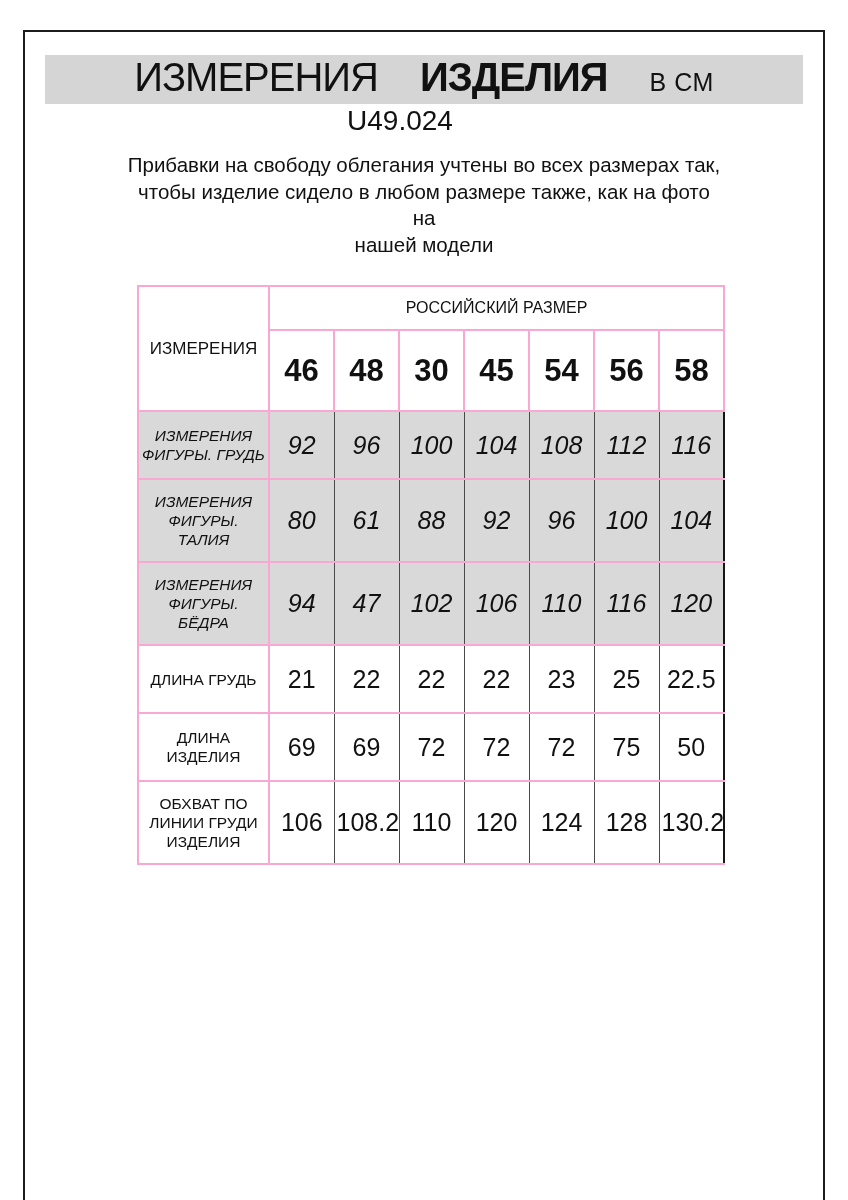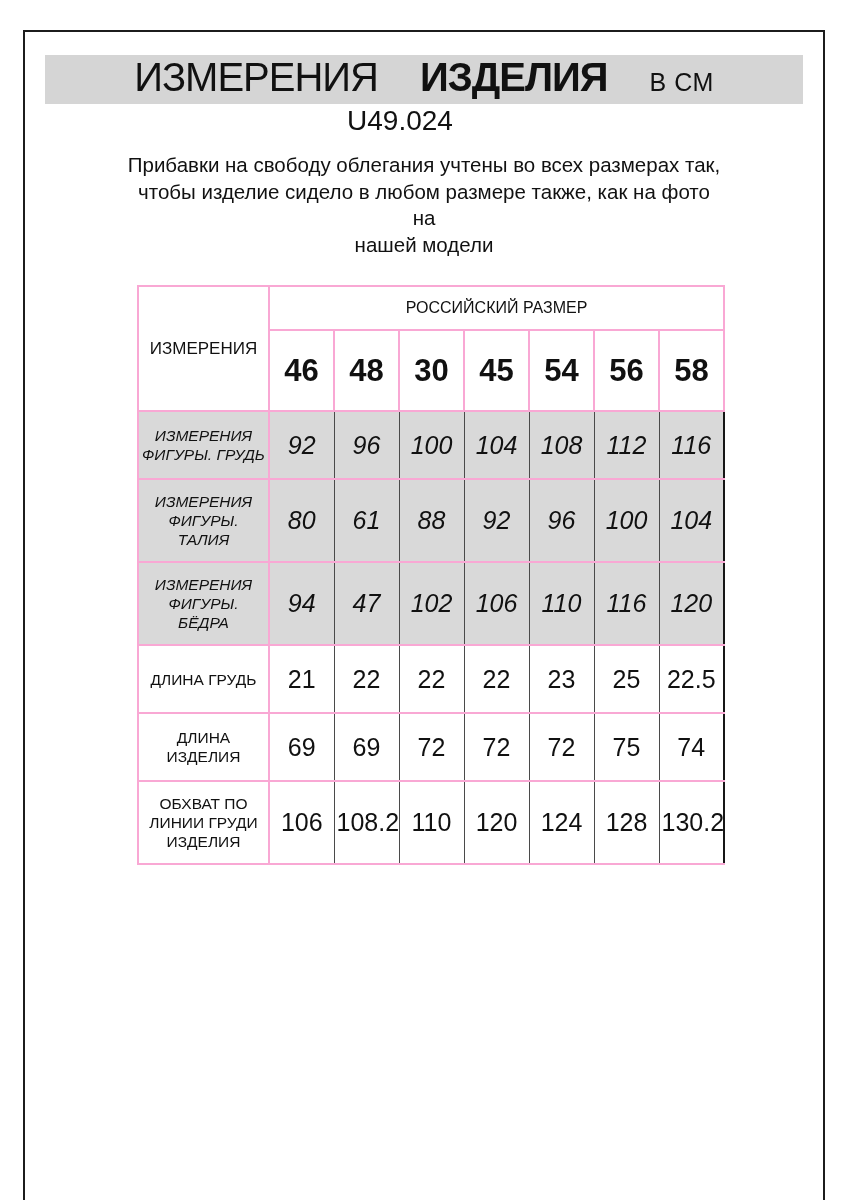--- a/index.html
+++ b/index.html
@@ -209,21 +209,21 @@
       <td class="val">22.5</td>
     </tr>
     <tr class="r-data">
       <td class="row-label">ДЛИНА ИЗДЕЛИЯ</td>
       <td class="val">69</td>
       <td class="val">69</td>
       <td class="val">72</td>
       <td class="val">72</td>
       <td class="val">72</td>
       <td class="val">75</td>
-      <td class="val">74</td>
+      <td class="val">50</td>
     </tr>
     <tr class="r-data">
       <td class="row-label">ОБХВАТ ПО ЛИНИИ ГРУДИ ИЗДЕЛИЯ</td>
       <td class="val">106</td>
       <td class="val">108.2</td>
       <td class="val">110</td>
       <td class="val">120</td>
       <td class="val">124</td>
       <td class="val">128</td>
       <td class="val">130.2</td>

